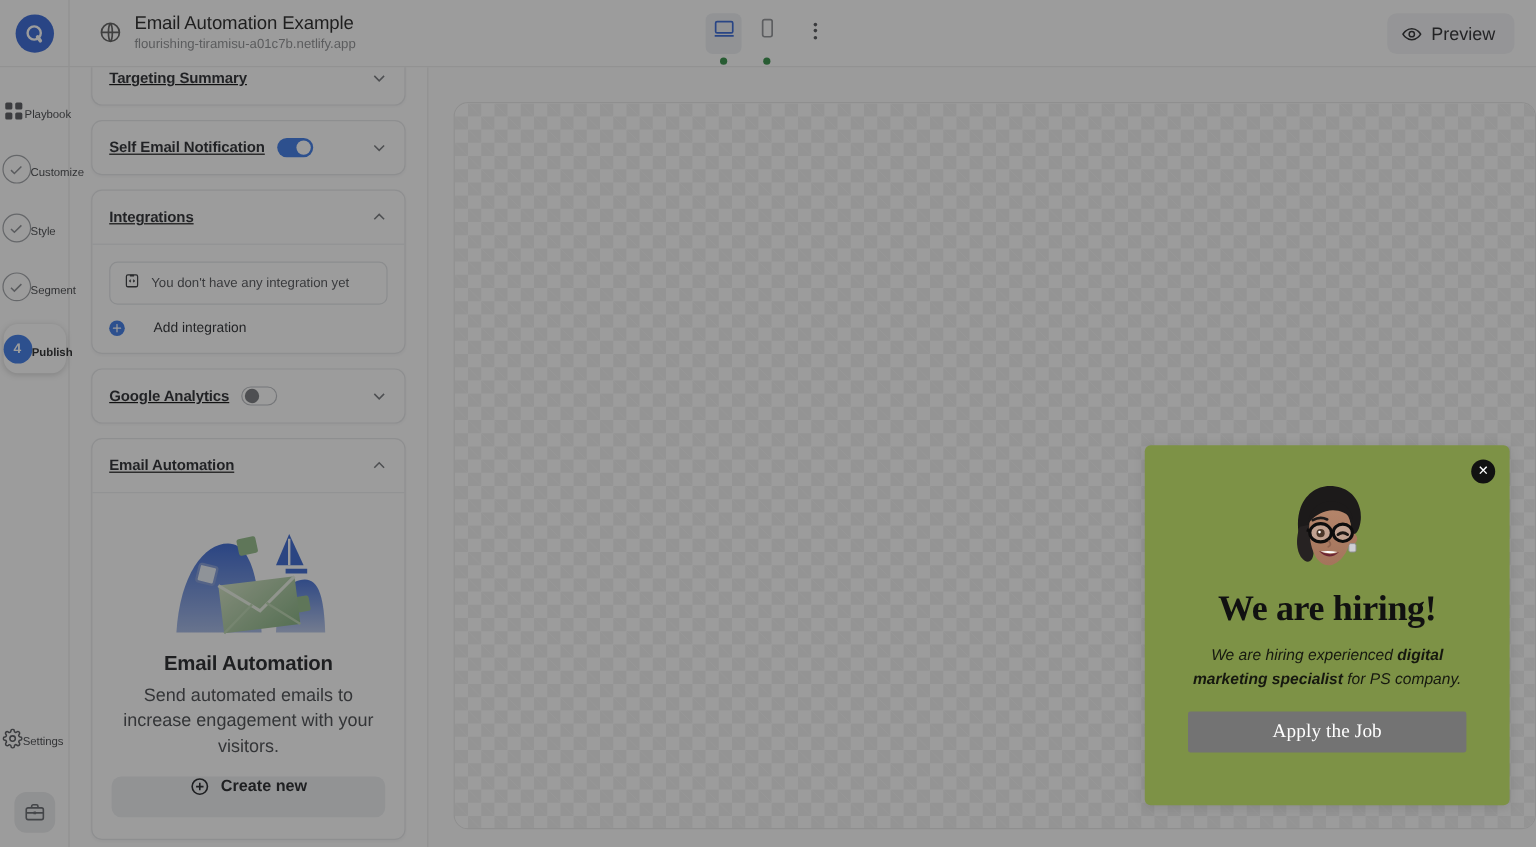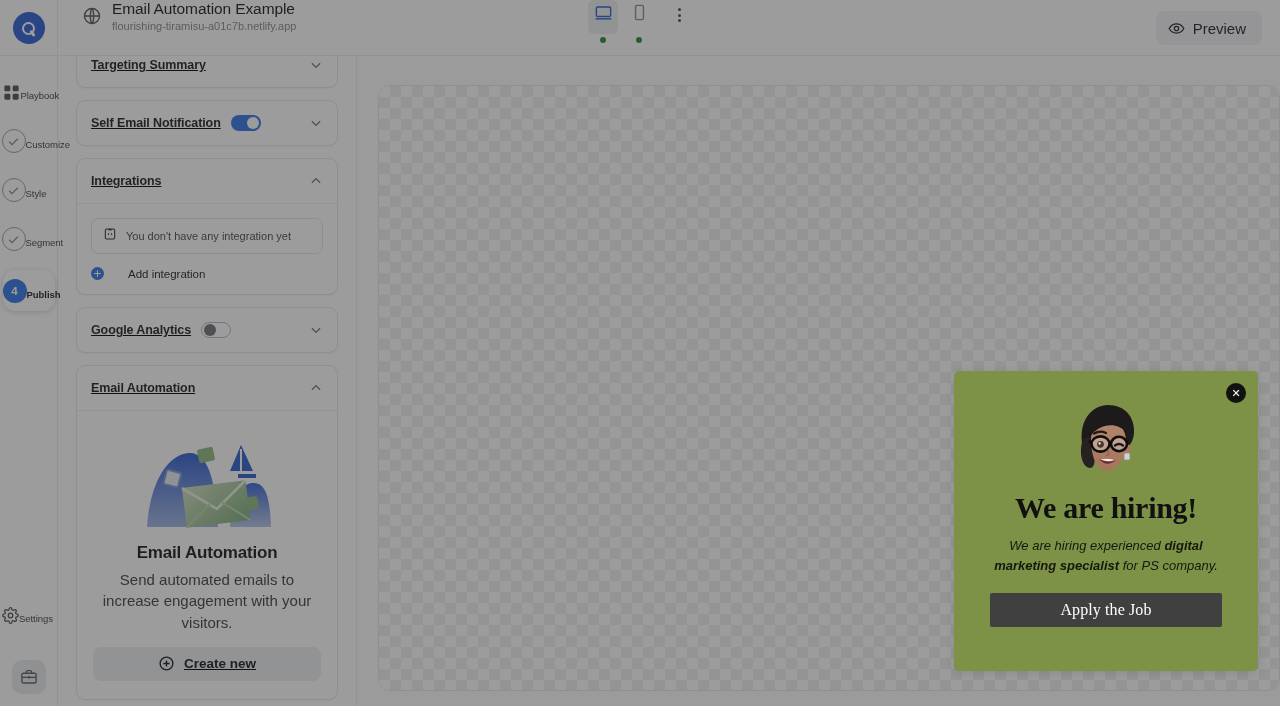--- a/index.html
+++ b/index.html
@@ -9,21 +9,21 @@
     font-family: "Liberation Sans", sans-serif;
     background: #ffffff;
     overflow: hidden;
   }
   #app { position: relative; width: 1280px; height: 706px; background: #ffffff; }
 
   
   .header {
     position: absolute; left: 0; top: 0; width: 1280px; height: 56px;
     background: #ffffff;
-    display: flex; align-items: flex-start;
+    display: flex; align-items: center;
     border-bottom: 1px solid #ececec;
     z-index: 5;
   }
   .brand-zone {
     width: 58px; height: 56px;
     display: flex; align-items: center; justify-content: center;
     border-right: 1px solid #ececec;
   }
   .brand-logo {
     width: 32px; height: 32px; border-radius: 50%;
@@ -188,23 +188,22 @@
   .plus-circle::after { height: 7px; width: 1.6px; top: 3px; left: 5.7px; }
   .add-row .txt { font-size: 11.5px; color: #1d1f23; }
 
   
   .promo { padding: 16px 16px 18px 16px; text-align: center; border-top: 1px solid #eceef0; }
   .promo-art { width: 100%; height: 104px; display: flex; align-items: flex-end; justify-content: center; }
   .promo-title { font-size: 17px; font-weight: 700; color: #17191c; margin-top: 12px; letter-spacing: -0.2px; }
   .promo-sub { font-size: 15px; color: #3f4246; line-height: 1.42; margin-top: 6px; padding: 0 4px; }
   .create-btn {
     margin-top: 14px; height: 34px; border-radius: 8px; background: #eceef1;
-    display: flex; align-items: center; justify-content: center; gap: 9px;
+    display: flex; justify-content: center; gap: 9px;
     cursor: pointer;
-    text-decoration: underline;
   }
   .create-btn .lbl { font-size: 13.5px; font-weight: 700; color: #17191c; }
   .plus-ring { width: 17px; height: 17px; color: #17191c; }
 
   .panel-divider { height: 1px; background: #e6e7e9; margin: 22px 0 0 0; }
 
   
   .canvas-area {
     position: absolute; left: 357px; top: 56px; width: 923px; height: 650px;
     background: #fdfdfd;
@@ -249,21 +248,21 @@
     font-family: "Liberation Serif", serif;
     font-size: 30px; font-weight: 700; color: #111111;
     margin-top: 6px; letter-spacing: -0.3px;
   }
   .hiring-body {
     font-size: 13px; color: #16180f; line-height: 1.55; margin-top: 11px; font-style: italic;
   }
   .hiring-body b { font-weight: 700; }
   .apply-btn {
     margin: 17px auto 0 auto; height: 34px; width: 232px;
-    background: #404040; border-radius: 2px;
+    background: #737373; border-radius: 2px;
     display: flex; align-items: center; justify-content: center;
     cursor: pointer;
   }
   .apply-btn span {
     font-family: "Liberation Serif", serif;
     font-size: 16px; color: #ffffff; letter-spacing: 0.1px;
   }
 
   
   .dim {

